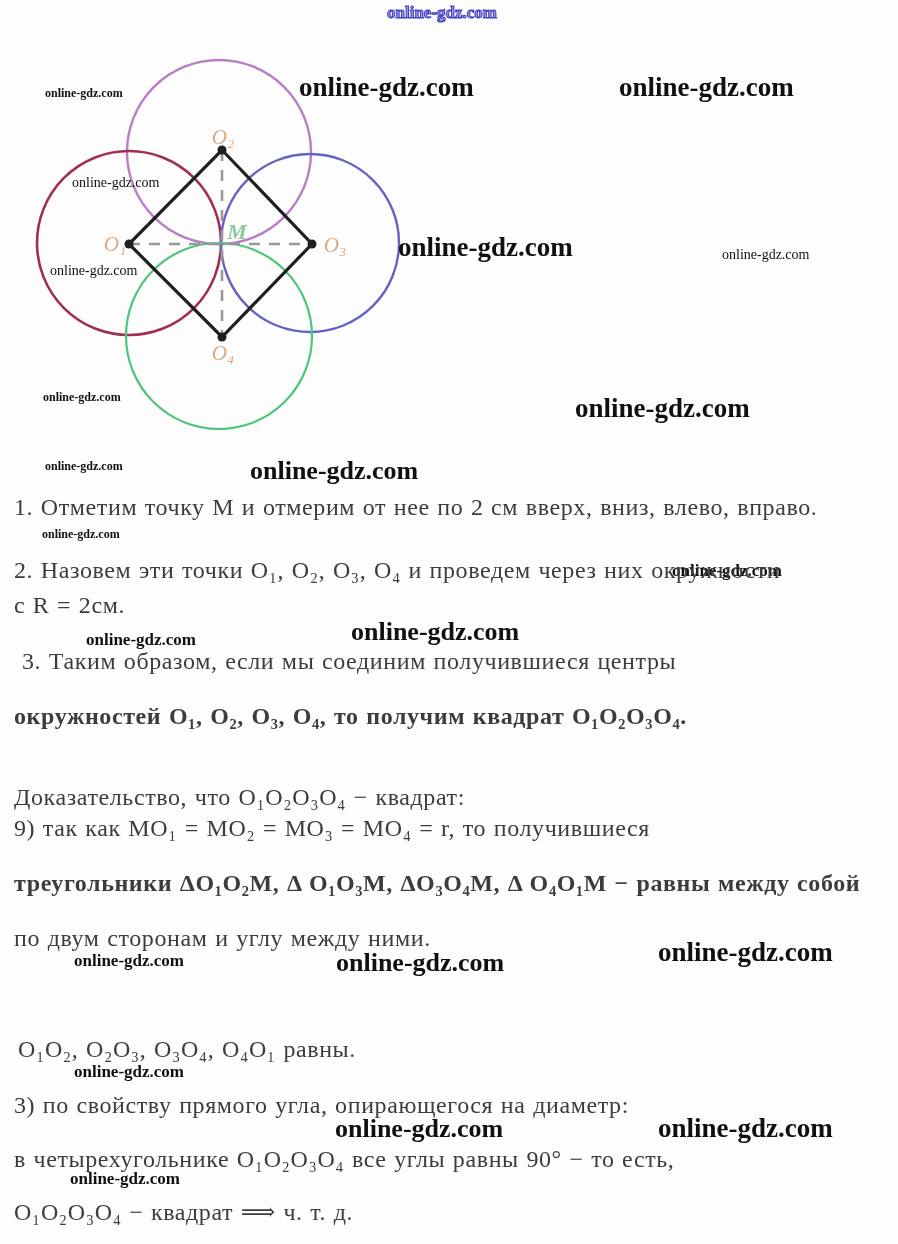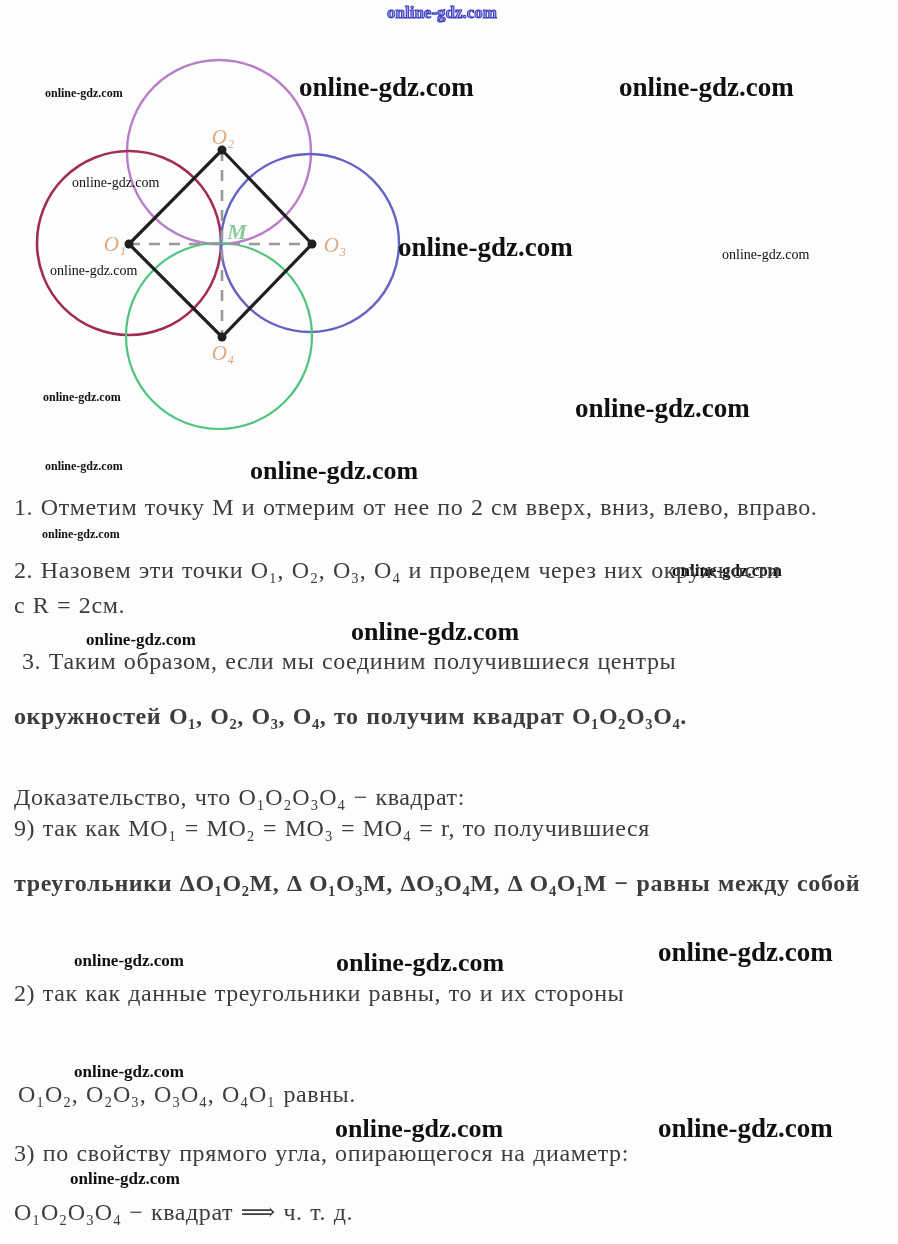--- a/index.html
+++ b/index.html
@@ -88,18 +88,19 @@
   <span class="wm wm-mdb" style="left:70px;top:1169px;">online-gdz.com</span>
 
   <div class="line" style="top:478px;margin-top:16px;">1. Отметим точку M и отмерим от нее по 2 см вверх, вниз, влево, вправо.</div>
   <div class="line" style="top:557px;">2. Назовем эти точки O₁, O₂, O₃, O₄ и проведем через них окружности</div>
   <div class="line" style="top:592px;text-align:right;">с R = 2см.</div>
   <div class="line" style="top:648px;margin-left:8px;">3. Таким образом, если мы соединим получившиеся центры</div>
   <div class="line" style="top:703px;font-weight:bold;">окружностей O₁, O₂, O₃, O₄, то получим квадрат O₁O₂O₃O₄.</div>
   <div class="line" style="top:784px;">Доказательство, что O₁O₂O₃O₄ − квадрат:</div>
   <div class="line" style="top:815px;">9) так как MO₁ = MO₂ = MO₃ = MO₄ = r, то получившиеся</div>
   <div class="line" style="top:870px;font-weight:bold;">треугольники ΔO₁O₂M, Δ O₁O₃M, ΔO₃O₄M, Δ O₄O₁M − равны между собой</div>
-  <div class="line" style="top:980px;">2) так как данные треугольники равны, то и их стороны</div>
-  <div class="line" style="top:1081px;left:18px;">O₁O₂, O₂O₃, O₃O₄, O₄O₁  равны.</div>
-  <div class="line" style="top:1140px;">3) по свойству прямого угла, опирающегося на диаметр:</div>
+  <div class="line" style="top:925px;">по двум сторонам и углу между ними.</div>
+  <div class="line" style="top:1036px;left:18px;">O₁O₂, O₂O₃, O₃O₄, O₄O₁  равны.</div>
+  <div class="line" style="top:1092px;">3) по свойству прямого угла, опирающегося на диаметр:</div>
+  <div class="line" style="top:1146px;">в четырехугольнике O₁O₂O₃O₄ все углы равны 90° − то есть,</div>
   <div class="line" style="top:1198px;">O₁O₂O₃O₄ − квадрат ⟹ ч. т. д.</div>
 
 </div>
 
 </body></html>

